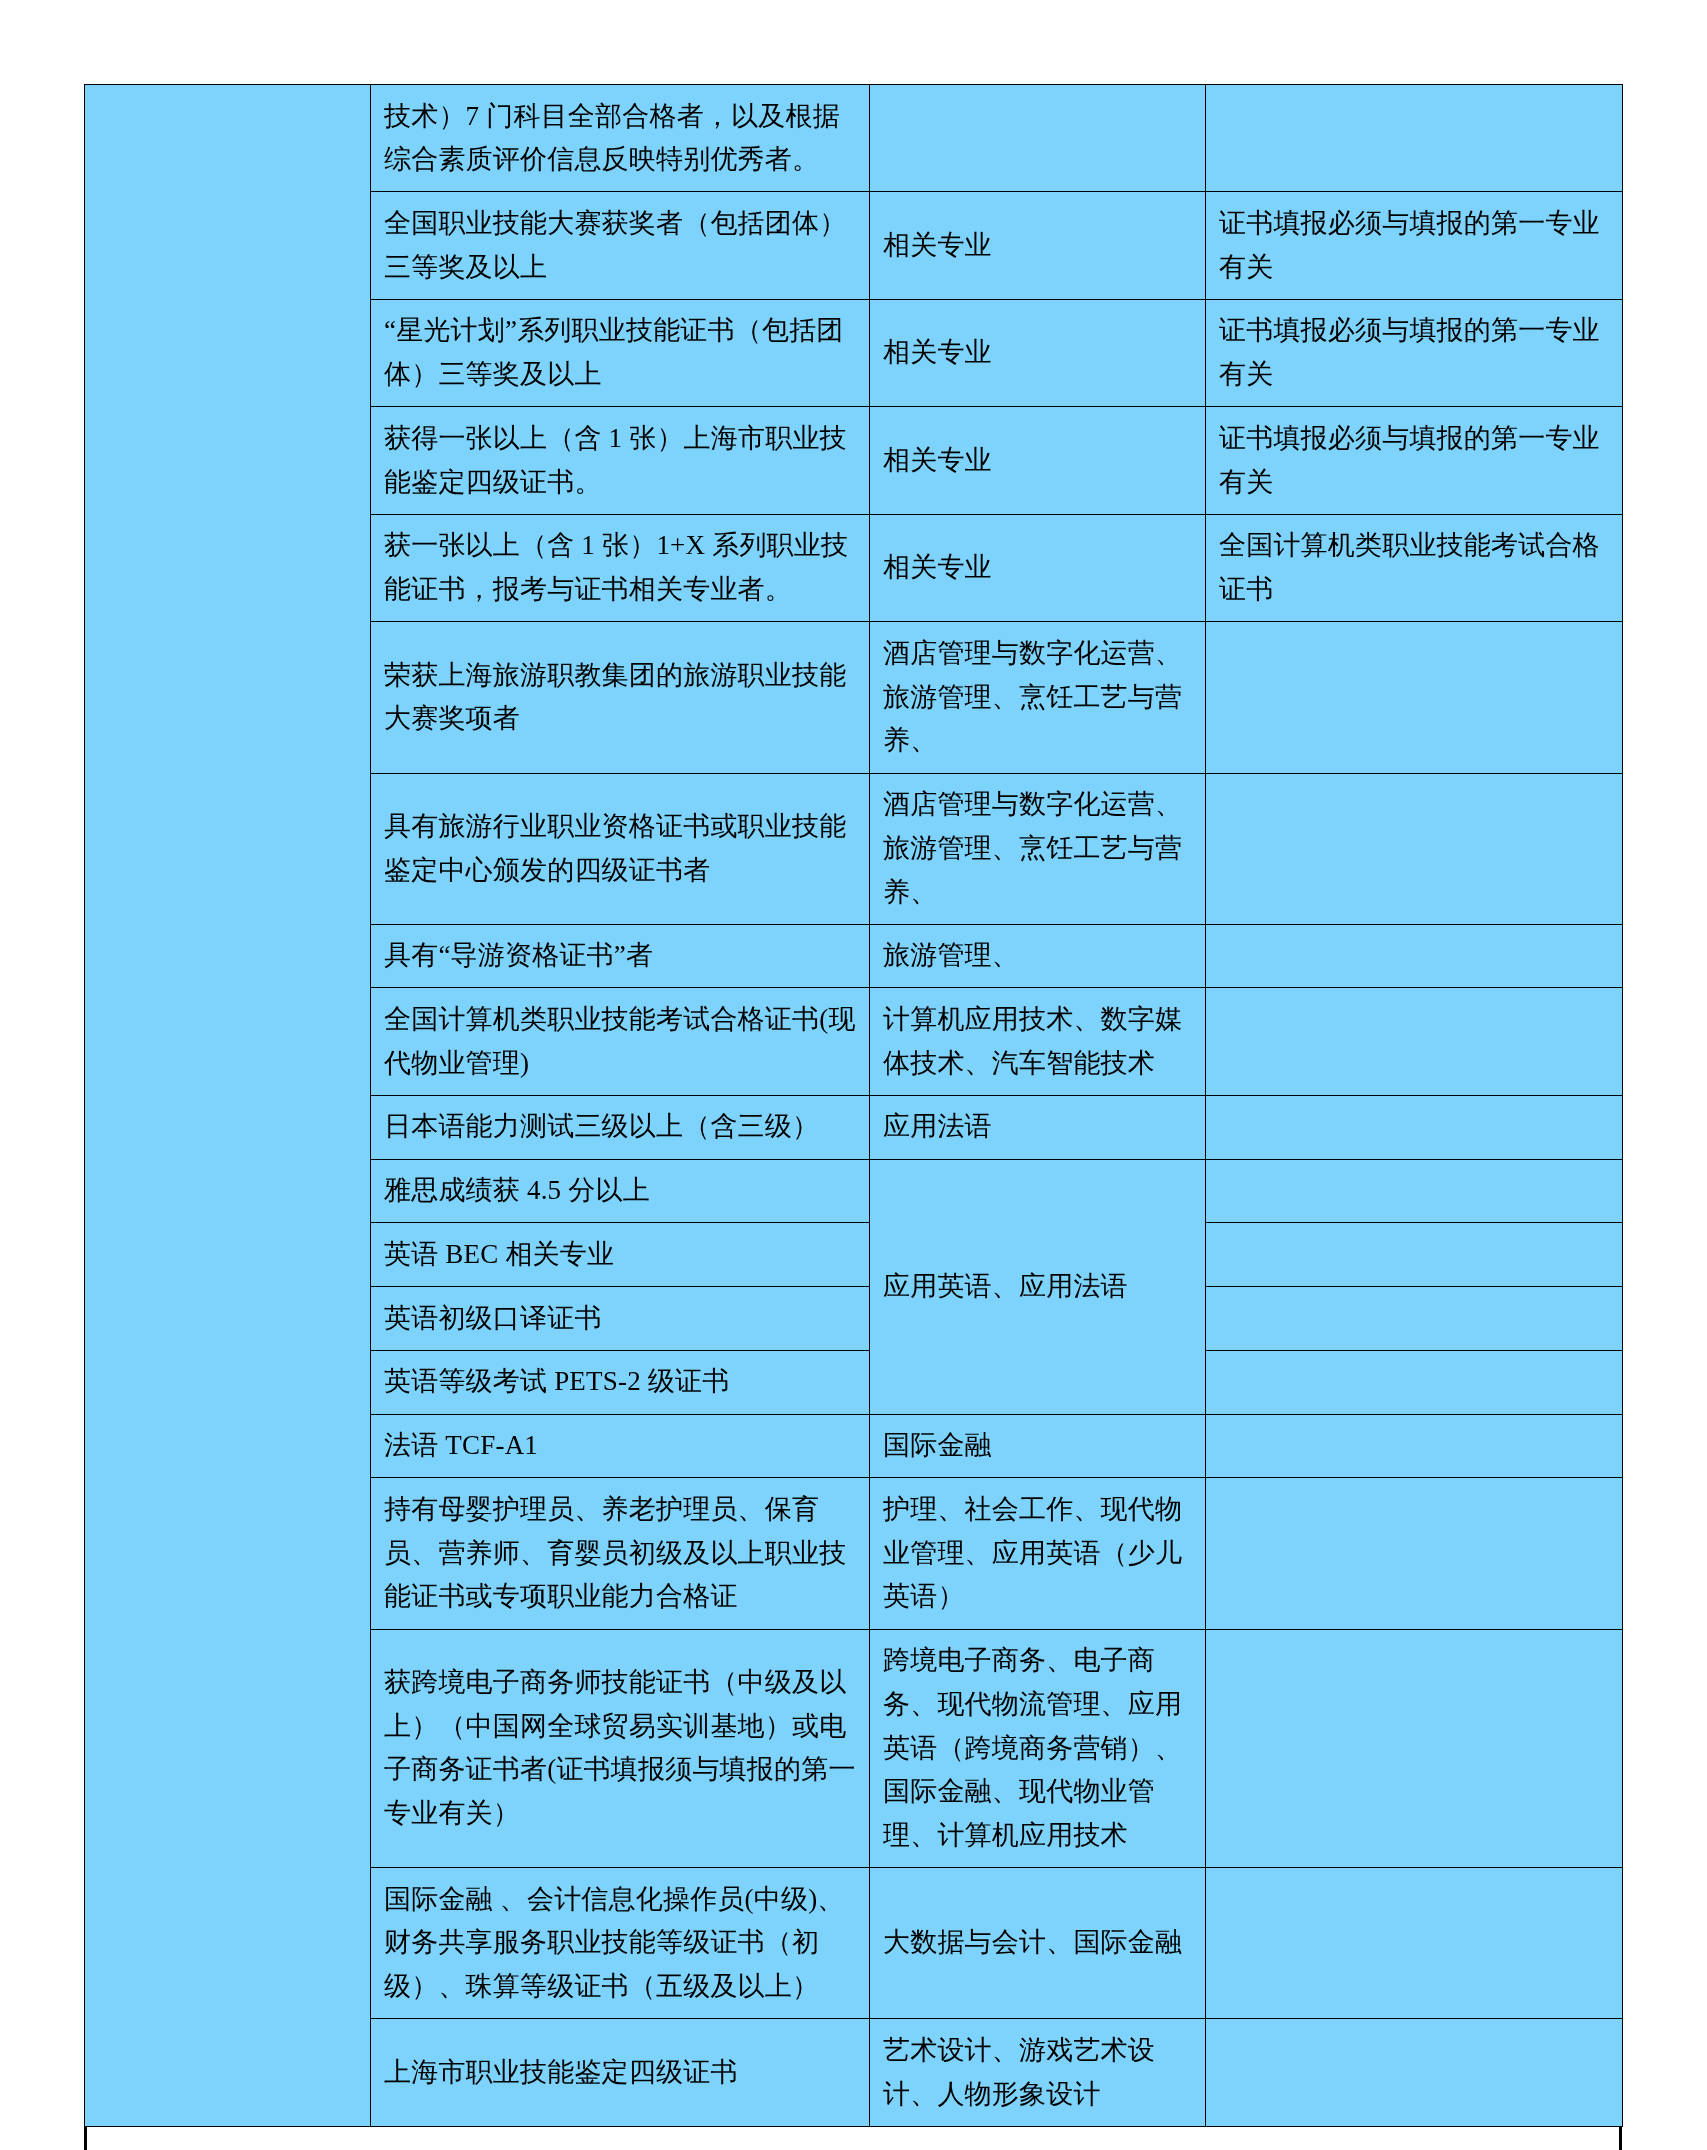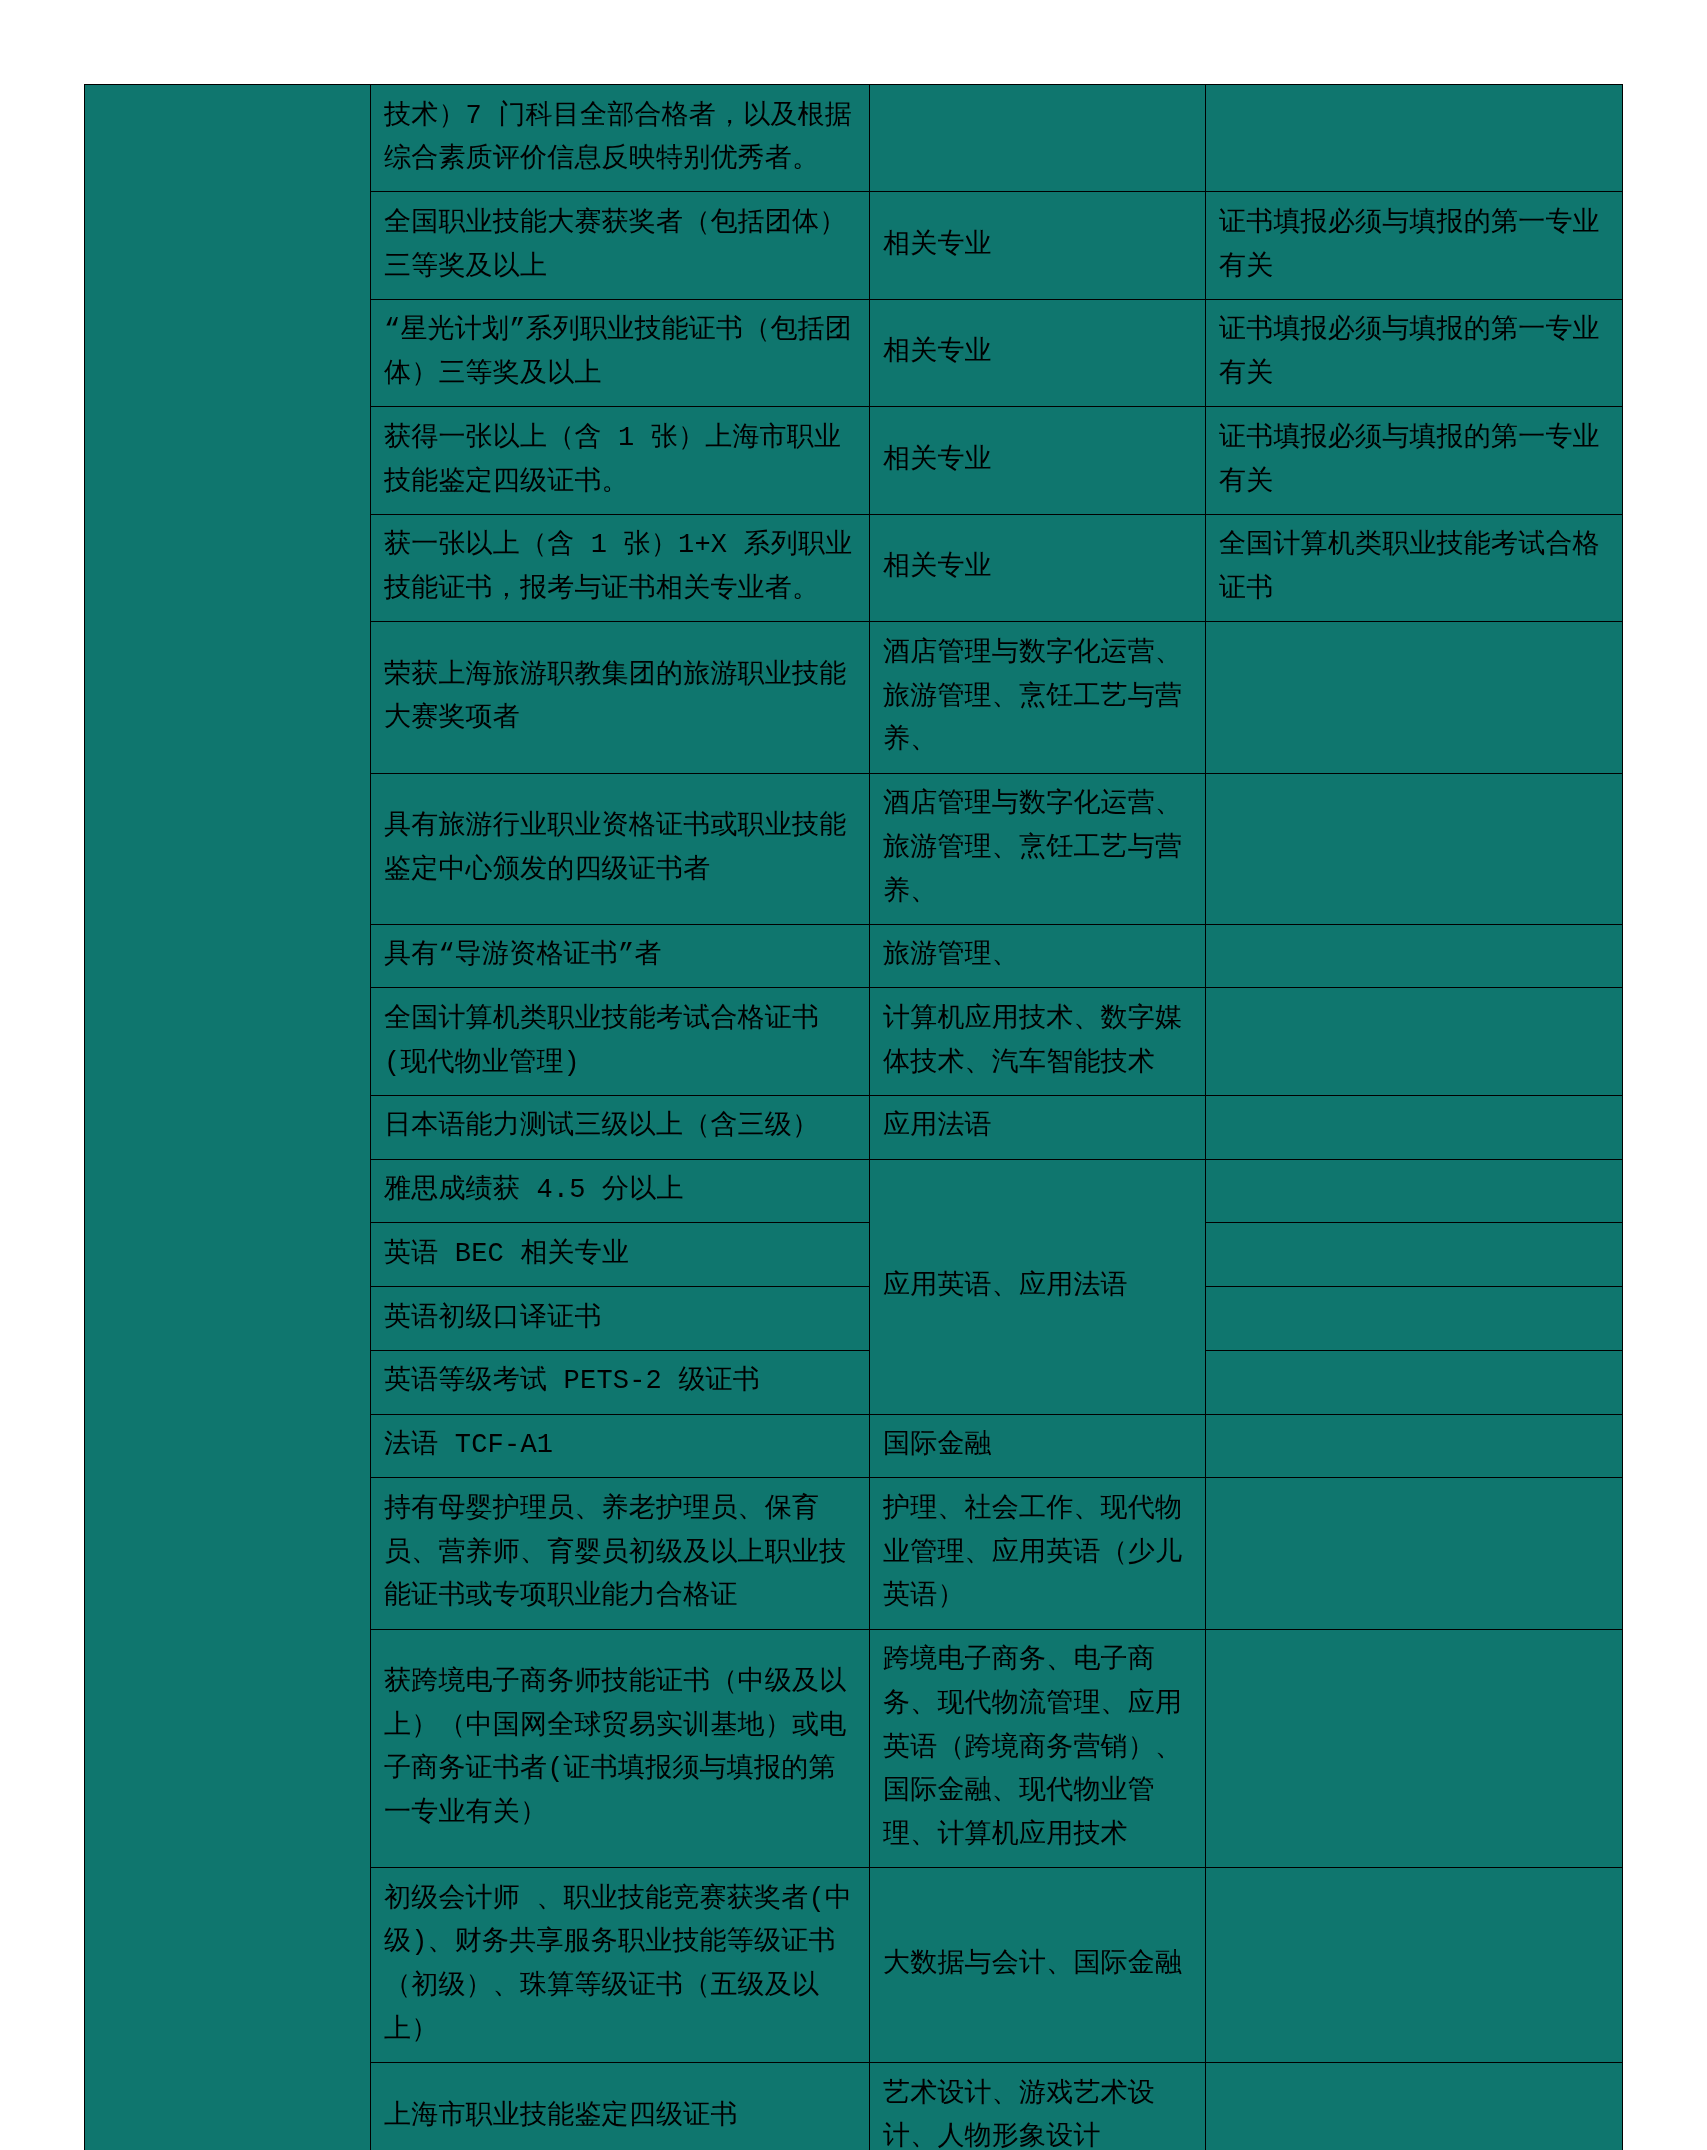--- a/index.html
+++ b/index.html
@@ -47,22 +47,21 @@
     left: 84px;
     top: 84px;
     width: 1538px;
     border-collapse: collapse;
     table-layout: fixed;
   }
   .grid td {
     border: 1.3px solid #000;
     vertical-align: middle;
     padding: 0;
-    background: #0f766e;
-    font-family: Liberation Mono, monospace;
+    background: #7dd3fc;
   }
 
   
   col.c-spacer { width: 286px; }
   col.c-cert   { width: 499px; }
   col.c-major  { width: 336px; }
   col.c-note   { width: 417px; }
 
   .cell-inner {
     padding: 9.5px 11.2px 9.5px 13px;
@@ -262,21 +261,21 @@
           </td>
           <td>
             <div class="cell-inner">跨境电子商务、电子商务、现代物流管理、应用英语（跨境商务营销）、国际金融、现代物业管理、计算机应用技术</div>
           </td>
           <td>
             <div class="cell-inner"></div>
           </td>
         </tr>
         <tr>
           <td>
-            <div class="cell-inner">初级会计师 、职业技能竞赛获奖者(中级)、财务共享服务职业技能等级证书（初级）、珠算等级证书（五级及以上）</div>
+            <div class="cell-inner">国际金融 、会计信息化操作员(中级)、财务共享服务职业技能等级证书（初级）、珠算等级证书（五级及以上）</div>
           </td>
           <td>
             <div class="cell-inner">大数据与会计、国际金融</div>
           </td>
           <td>
             <div class="cell-inner"></div>
           </td>
         </tr>
         <tr>
           <td>

